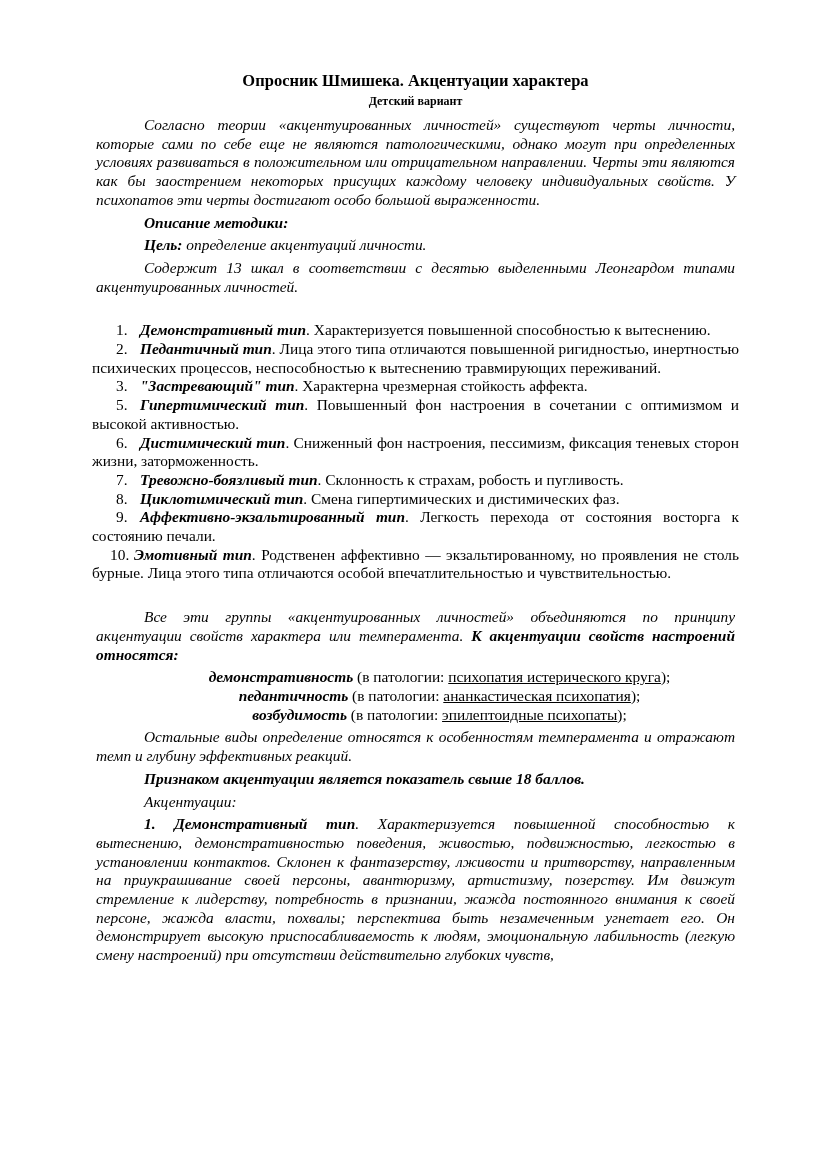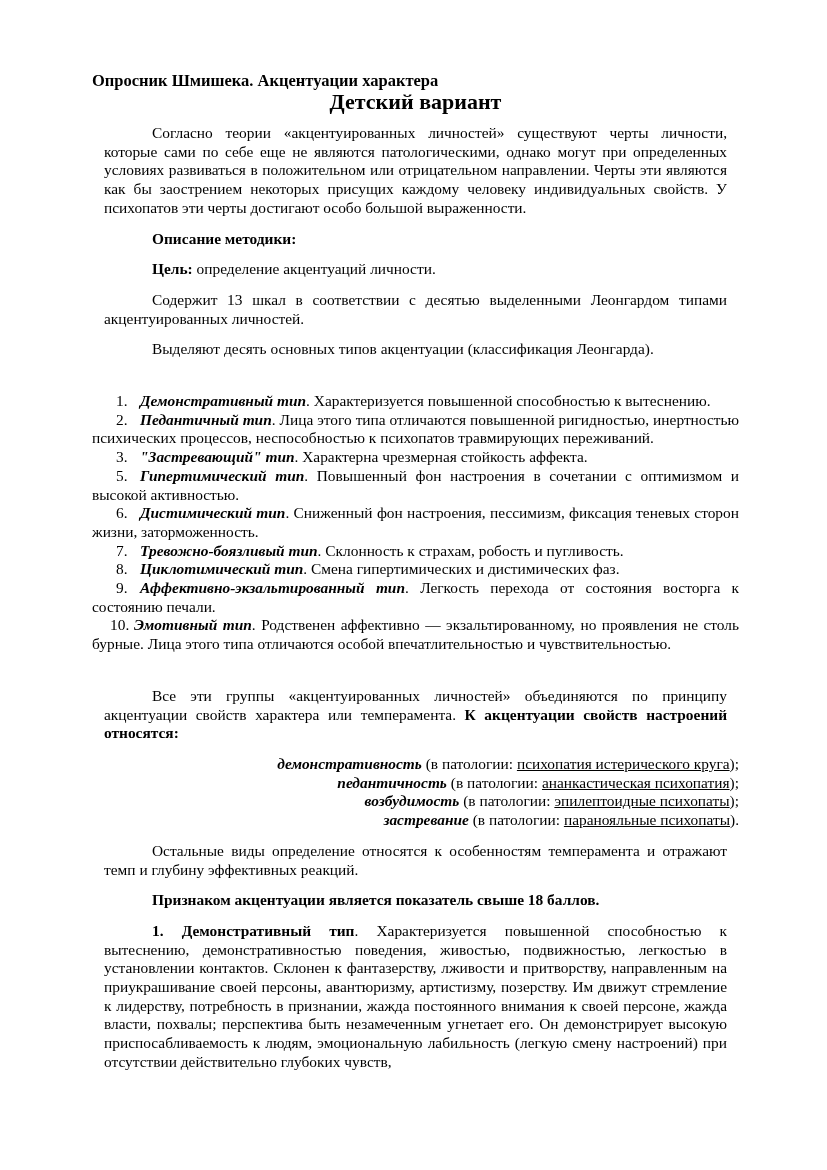--- a/index.html
+++ b/index.html
@@ -17,39 +17,41 @@
     box-sizing: border-box;
     overflow: hidden;
   }
   .content {
     position: absolute;
     left: 92px;
     top: 70px;
     width: 647px;
   }
   .title {
+    text-align: center;
     font-weight: bold;
     font-size: 16.5px;
     line-height: 21px;
     margin: 0;
   }
   .title-line2 {
     text-align: center;
     font-weight: bold;
-    font-size: 22px;
+    font-size: 12px;
     line-height: 21px;
     margin: 0 0 2px 0;
   }
   p.body {
-    margin: 12px;
+    margin: 4px;
     font-size: 15.4px;
     line-height: 18.7px;
     text-align: justify;
     text-indent: 48px;
     hyphens: none;
+    font-style: italic;
   }
   .listitem {
     margin: 0;
     font-size: 15.4px;
     line-height: 18.7px;
     text-align: justify;
     text-indent: 0;
     padding-left: 0;
   }
   .listitem .num {
@@ -62,21 +64,21 @@
     width: 24px;
     margin-left: 18px;
   }
   .listitem-body {
     display: inline;
   }
   .sub {
     margin: 0;
     font-size: 15.4px;
     line-height: 18.7px;
-    text-align: right;
+    text-align: center;
     text-indent: 0;
     padding-left: 48px;
   }
   b { font-weight: bold; }
   .bi { font-weight: bold; font-style: italic; }
   .u { text-decoration: underline; }
   .gap-md { height: 21px; }
 </style>
 </head>
 <body>
@@ -88,28 +90,27 @@
     <div class="title-line2">Детский вариант</div>
 
     <p class="body">Согласно теории «акцентуированных личностей» существуют черты личности, которые сами по себе еще не являются патологическими, однако могут при определенных условиях развиваться в положительном или отрицательном направлении. Черты эти являются как бы заострением некоторых присущих каждому человеку индивидуальных свойств. У психопатов эти черты достигают особо большой выраженности.</p>
 
     <p class="body"><b>Описание методики:</b></p>
 
     <p class="body"><b>Цель:</b><span> определение акцентуаций личности.</span></p>
 
     <p class="body">Содержит 13 шкал в соответствии с десятью выделенными Леонгардом типами акцентуированных личностей.</p>
 
-    <p class="body">Выделяют десять основных типов акцентуации (классификация Леонгарда).</p>
 
     <div class="gap-md"></div>
 
     <div>
       <p class="listitem"><span class="num">1.</span><span class="listitem-body"><span class="bi">Демонстративный тип</span><span>. Характеризуется повышенной способностью к вытеснению.</span></span></p>
 
-      <p class="listitem"><span class="num">2.</span><span class="listitem-body"><span class="bi">Педантичный тип</span><span>. Лица этого типа отличаются повышенной ригидностью, инертностью психических процессов, неспособностью к психопатов травмирующих переживаний.</span></span></p>
+      <p class="listitem"><span class="num">2.</span><span class="listitem-body"><span class="bi">Педантичный тип</span><span>. Лица этого типа отличаются повышенной ригидностью, инертностью психических процессов, неспособностью к вытеснению травмирующих переживаний.</span></span></p>
 
       <p class="listitem"><span class="num">3.</span><span class="listitem-body"><span class="bi">"Застревающий" тип</span><span>. Характерна чрезмерная стойкость аффекта.</span></span></p>
 
 
       <p class="listitem"><span class="num">5.</span><span class="listitem-body"><span class="bi">Гипертимический тип</span><span>. Повышенный фон настроения в сочетании с оптимизмом и высокой активностью.</span></span></p>
 
       <p class="listitem"><span class="num">6.</span><span class="listitem-body"><span class="bi">Дистимический тип</span><span>. Сниженный фон настроения, пессимизм, фиксация теневых сторон жизни, заторможенность.</span></span></p>
 
       <p class="listitem"><span class="num">7.</span><span class="listitem-body"><span class="bi">Тревожно-боязливый тип</span><span>. Склонность к страхам, робость и пугливость.</span></span></p>
 
@@ -124,24 +125,24 @@
 
     <p class="body"><span>Все эти группы «акцентуированных личностей» объединяются по принципу акцентуации свойств характера или темперамента. </span><b>К акцентуации свойств настроений относятся:</b></p>
 
     <div>
       <p class="sub"><span class="bi">демонстративность</span><span> (в патологии: </span><span class="u">психопатия истерического круга</span><span>);</span></p>
 
       <p class="sub"><span class="bi">педантичность</span><span> (в патологии: </span><span class="u">ананкастическая психопатия</span><span>);</span></p>
 
       <p class="sub"><span class="bi">возбудимость</span><span> (в патологии: </span><span class="u">эпилептоидные психопаты</span><span>);</span></p>
 
-      <p class="sub"><span class="bi">застревание</span><span> (в патологии: </span><span class="u">паранояльные психопаты</span><span>).</span></p>
     </div>
 
     <p class="body">Остальные виды определение относятся к особенностям темперамента и отражают темп и глубину эффективных реакций.</p>
 
     <p class="body"><b>Признаком акцентуации является показатель свыше 18 баллов.</b></p>
 
+    <p class="body">Акцентуации:</p>
 
     <p class="body"><b>1.</b><span>&nbsp;</span><b>Демонстративный тип</b><span>. Характеризуется повышенной способностью к вытеснению, демонстративностью поведения, живостью, подвижностью, легкостью в установлении контактов. Склонен к фантазерству, лживости и притворству, направленным на приукрашивание своей персоны, авантюризму, артистизму, позерству. Им движут стремление к лидерству, потребность в признании, жажда постоянного внимания к своей персоне, жажда власти, похвалы; перспектива быть незамеченным угнетает его. Он демонстрирует высокую приспосабливаемость к людям, эмоциональную лабильность (легкую смену настроений) при отсутствии действительно глубоких чувств,</span></p>
 
   </div>
 </div>
 
 </body></html>

